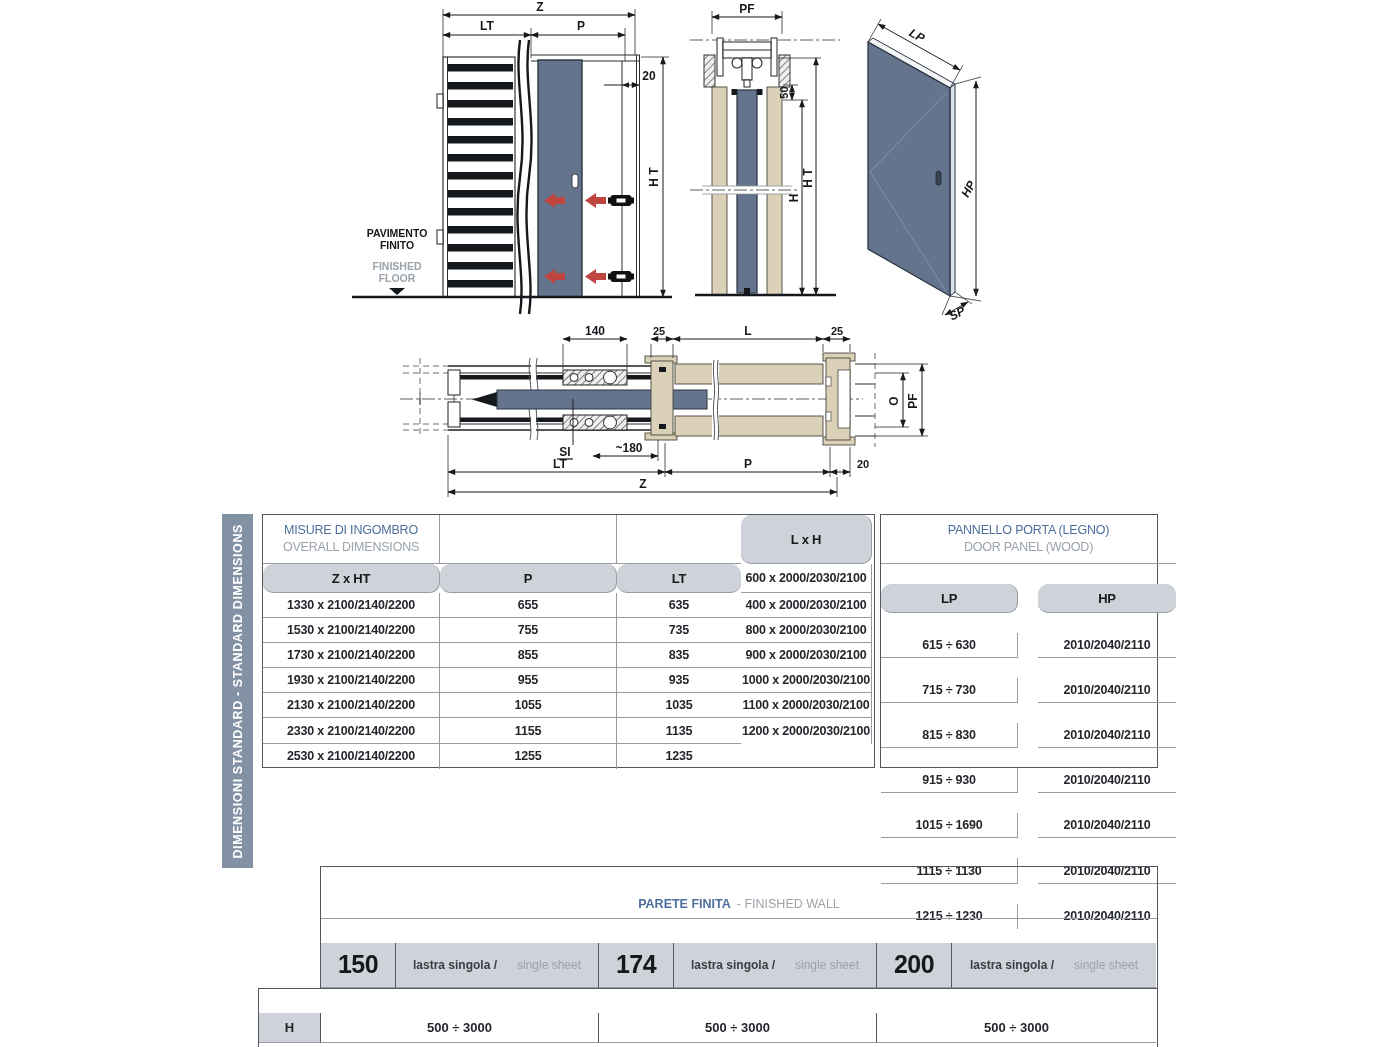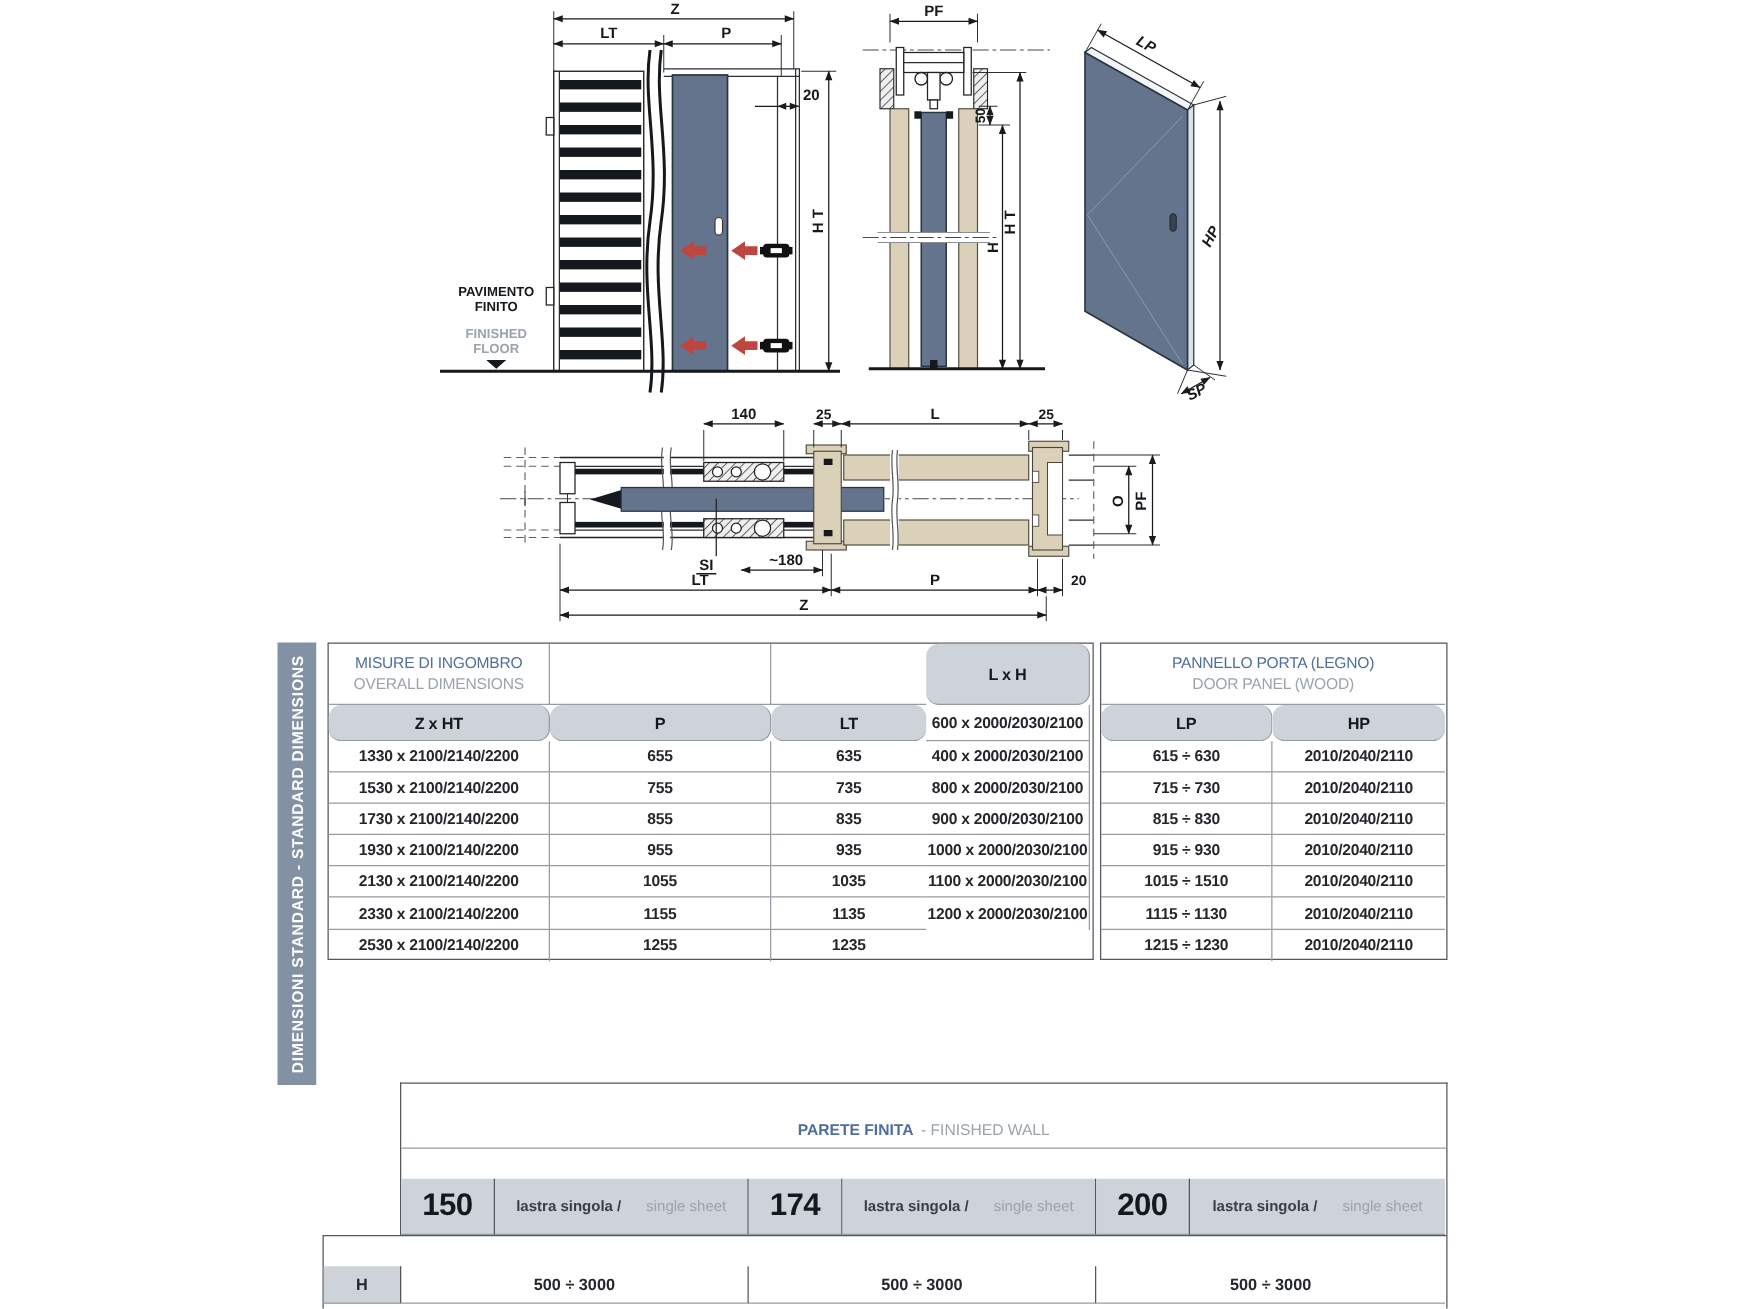--- a/index.html
+++ b/index.html
@@ -405,37 +405,37 @@
   <div class="cell">2330 x 2100/2140/2200</div>
   <div class="cell">1155</div>
   <div class="cell last">1135</div>
 
   <div class="cell bot">1200 x 2000/2030/2100</div>
   <div class="cell bot">2530 x 2100/2140/2200</div>
   <div class="cell bot">1255</div>
   <div class="cell bot last">1235</div>
 </div>
 
-<div class="tbl" style="left:880px;top:514px;width:278px;height:254px;grid-template-columns:137px 138px;grid-template-rows:49px 29px repeat(7,25.1px);">
+<div class="tbl" style="left:880px;top:514px;width:278px;height:254px;grid-template-columns:137px 138px;grid-template-rows:49px 29px repeat(7,25.1px);gap:20px;">
   <div class="cell hcell last" style="grid-column:1 / span 2;">
     <span class="it-blue">PANNELLO PORTA (LEGNO)</span>
     <span class="en-gray">DOOR PANEL (WOOD)</span>
   </div>
   <div class="cell gray colhead">LP</div>
   <div class="cell gray colhead last">HP</div>
 
   <div class="cell">615 ÷ 630</div>
   <div class="cell last">2010/2040/2110</div>
   <div class="cell">715 ÷ 730</div>
   <div class="cell last">2010/2040/2110</div>
   <div class="cell">815 ÷ 830</div>
   <div class="cell last">2010/2040/2110</div>
   <div class="cell">915 ÷ 930</div>
   <div class="cell last">2010/2040/2110</div>
-  <div class="cell">1015 ÷ 1510</div>
+  <div class="cell">1015 ÷ 1690</div>
   <div class="cell last">2010/2040/2110</div>
   <div class="cell">1115 ÷ 1130</div>
   <div class="cell last">2010/2040/2110</div>
   <div class="cell bot">1215 ÷ 1230</div>
   <div class="cell bot last">2010/2040/2110</div>
 </div>
 
 <div class="wt" style="left:258px;top:866px;width:900px;height:166px;">
 
   <div style="margin-left:62px;width:838px;box-sizing:border-box;border:1.5px solid #53575d;border-bottom:none;">

